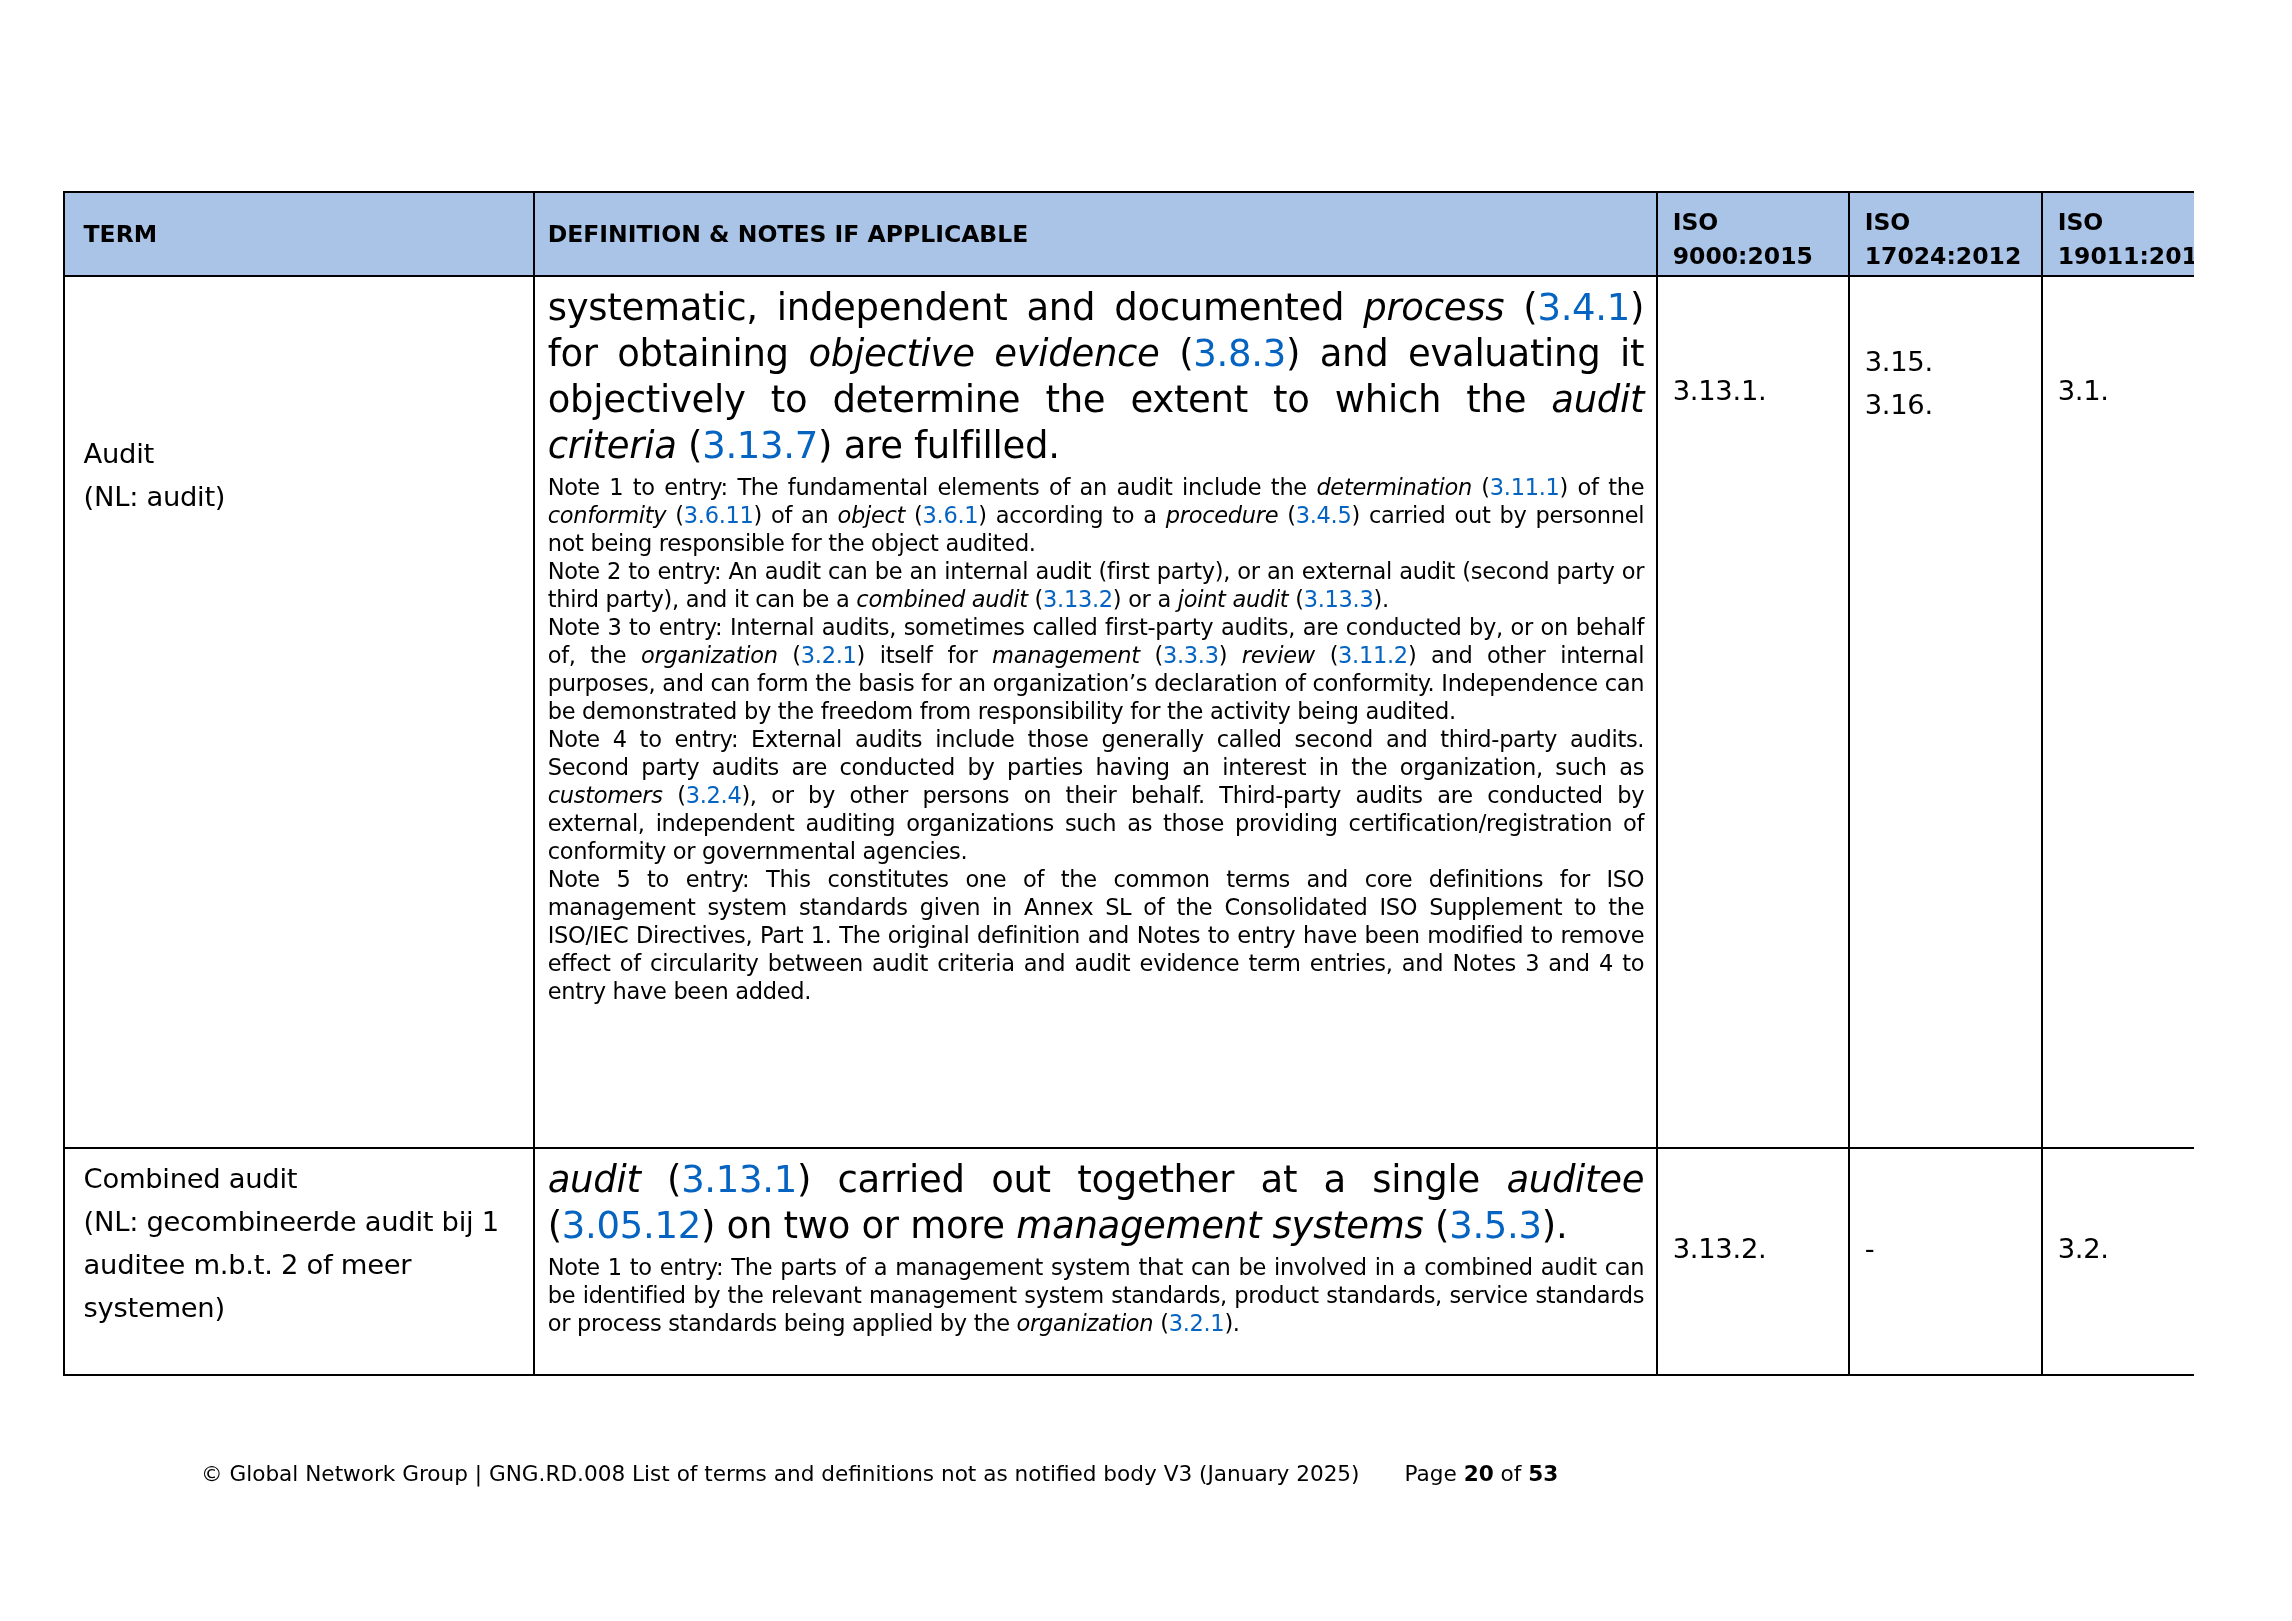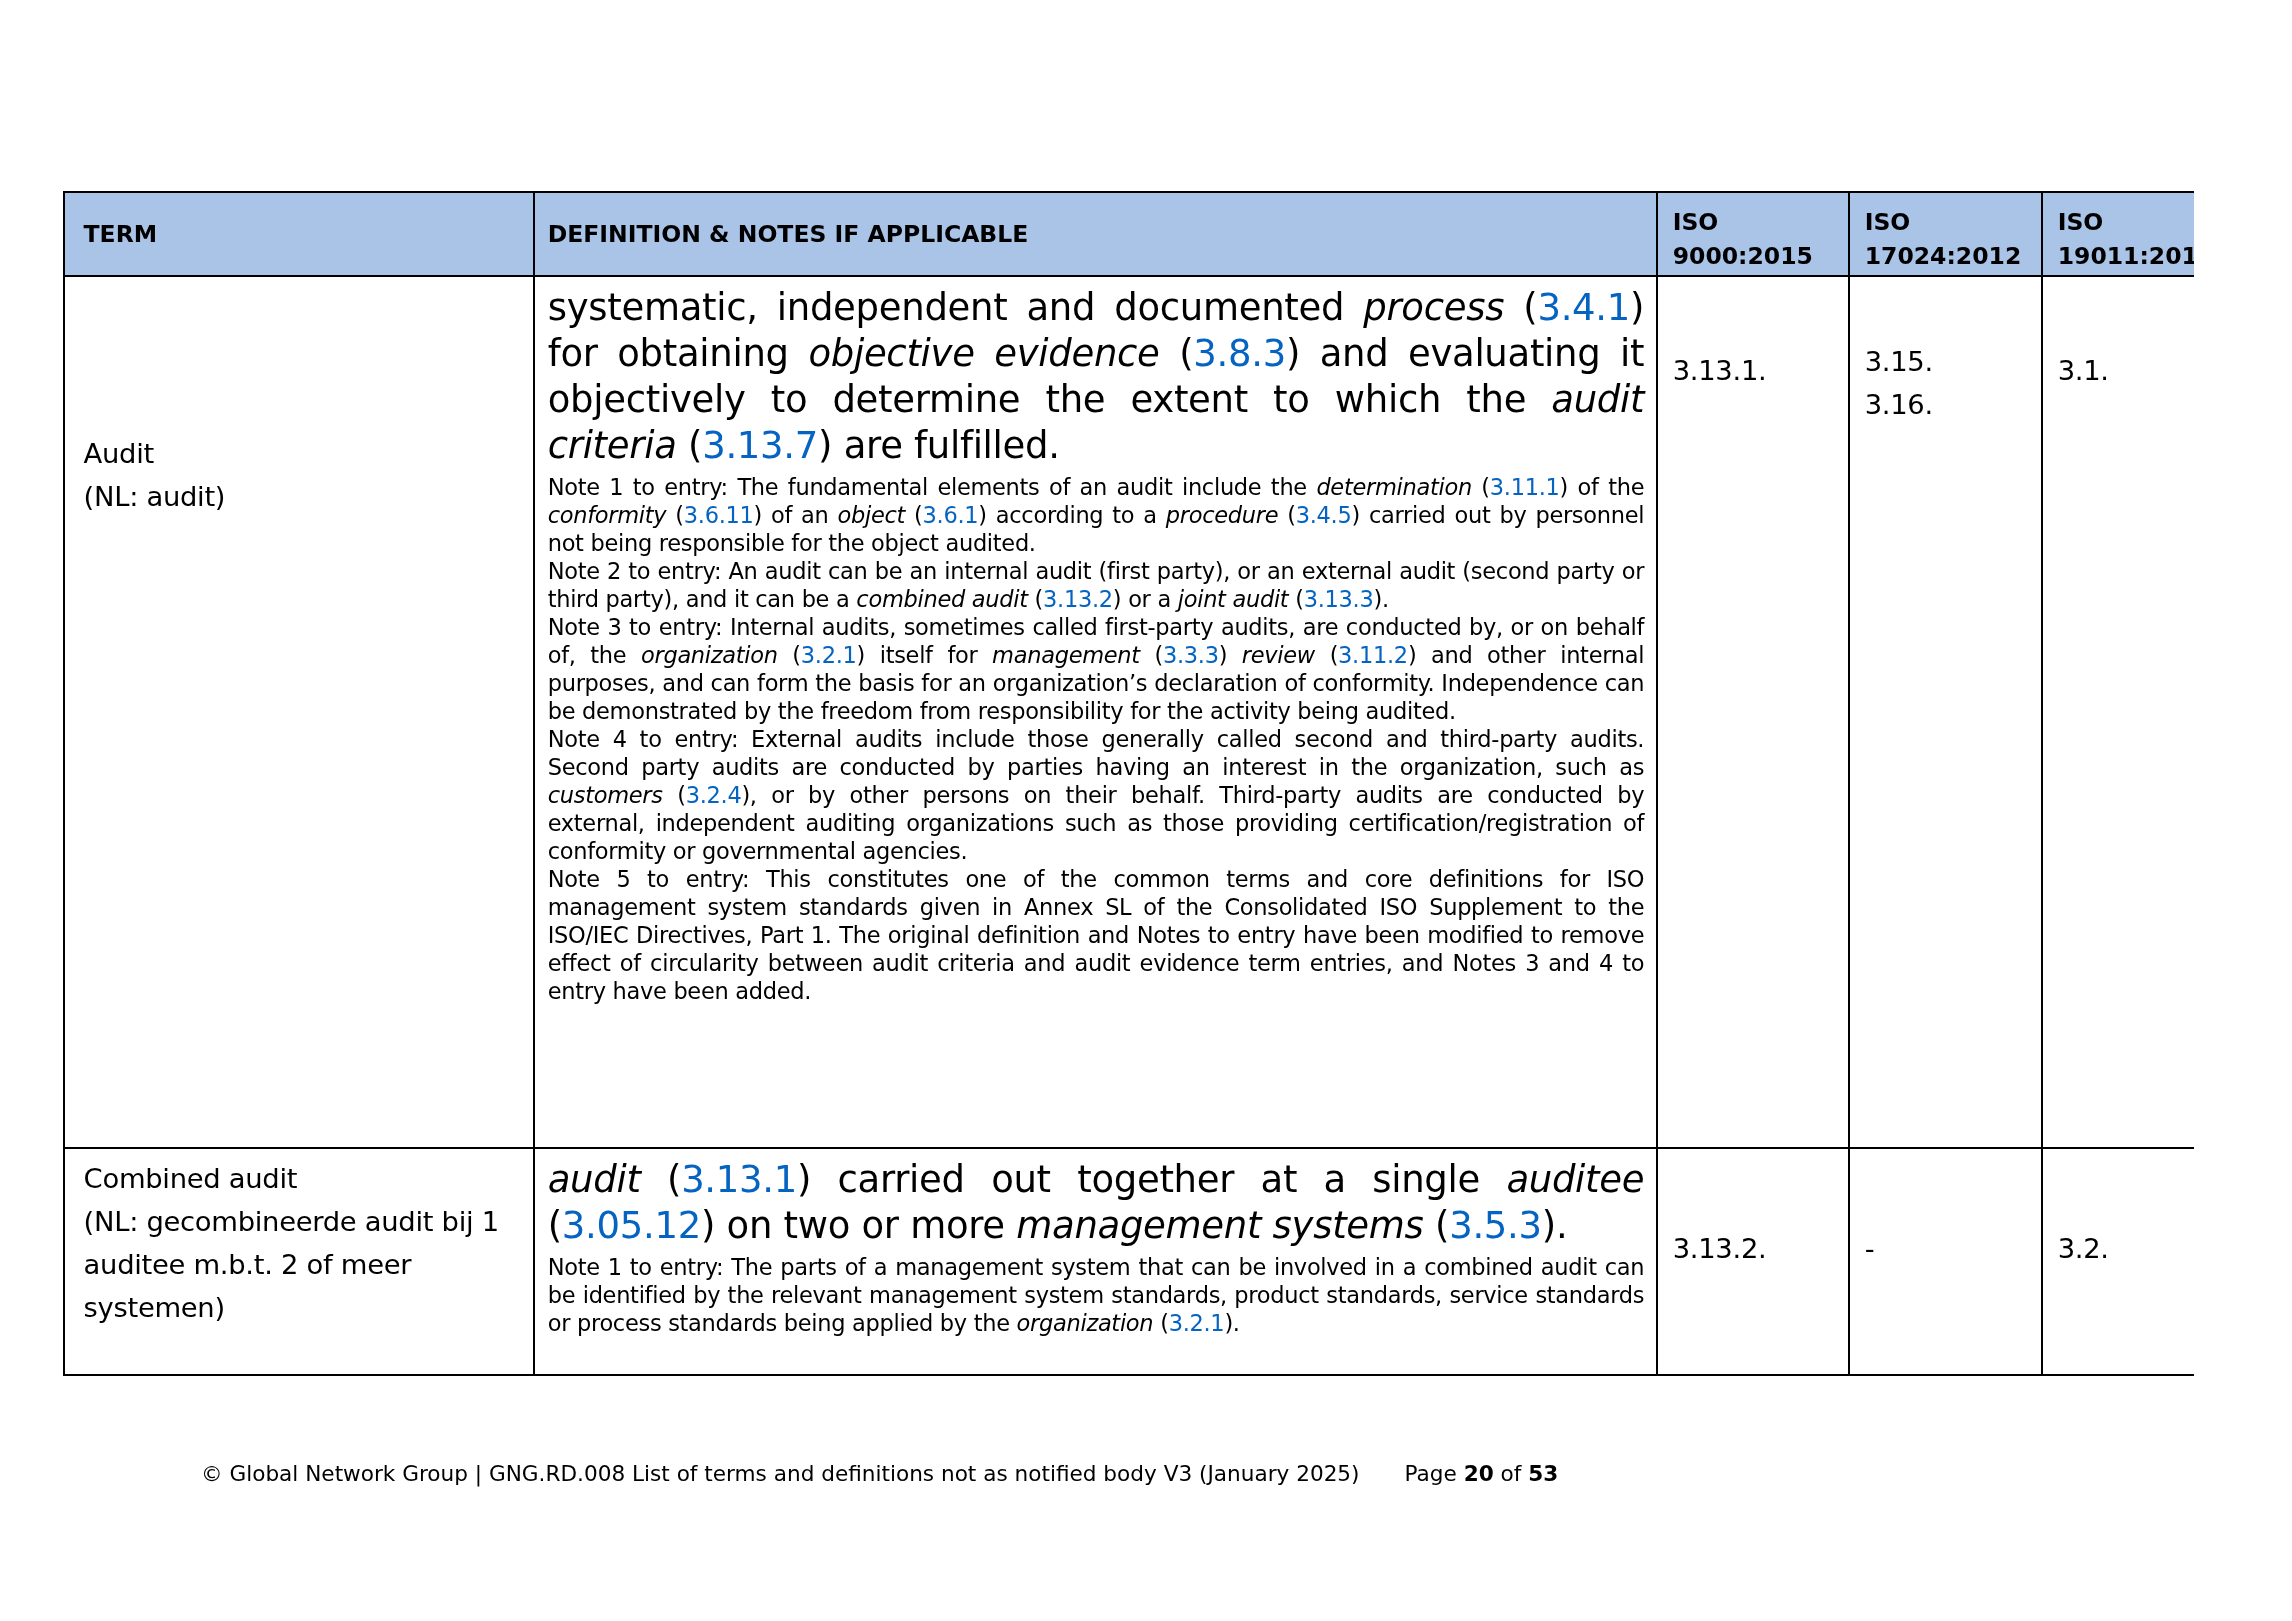--- a/index.html
+++ b/index.html
@@ -64,21 +64,21 @@
   td.isoval {
     vertical-align: top;
     padding-left: 14.7px;
     padding-right: 5.9px;
     font-size: 27.4px;
     line-height: 43px;
     white-space: pre-line;
     letter-spacing: -0.3px;
   }
   td.pad-term       { padding-top: 155px; }
-  td.pad-iso-single { padding-top: 72px; }
+  td.pad-iso-single { padding-top: 92px; }
   td.pad-iso-double { padding-top: 63px; }
   td.iso-mid { vertical-align: middle; padding-bottom: 25.5px; }
 
   .it  { font-style: italic; }
   .lnk { color: var(--link, #0563c1); }
 
   .footer {
     position: absolute;
     left: 201px;
     top: 1459px;

